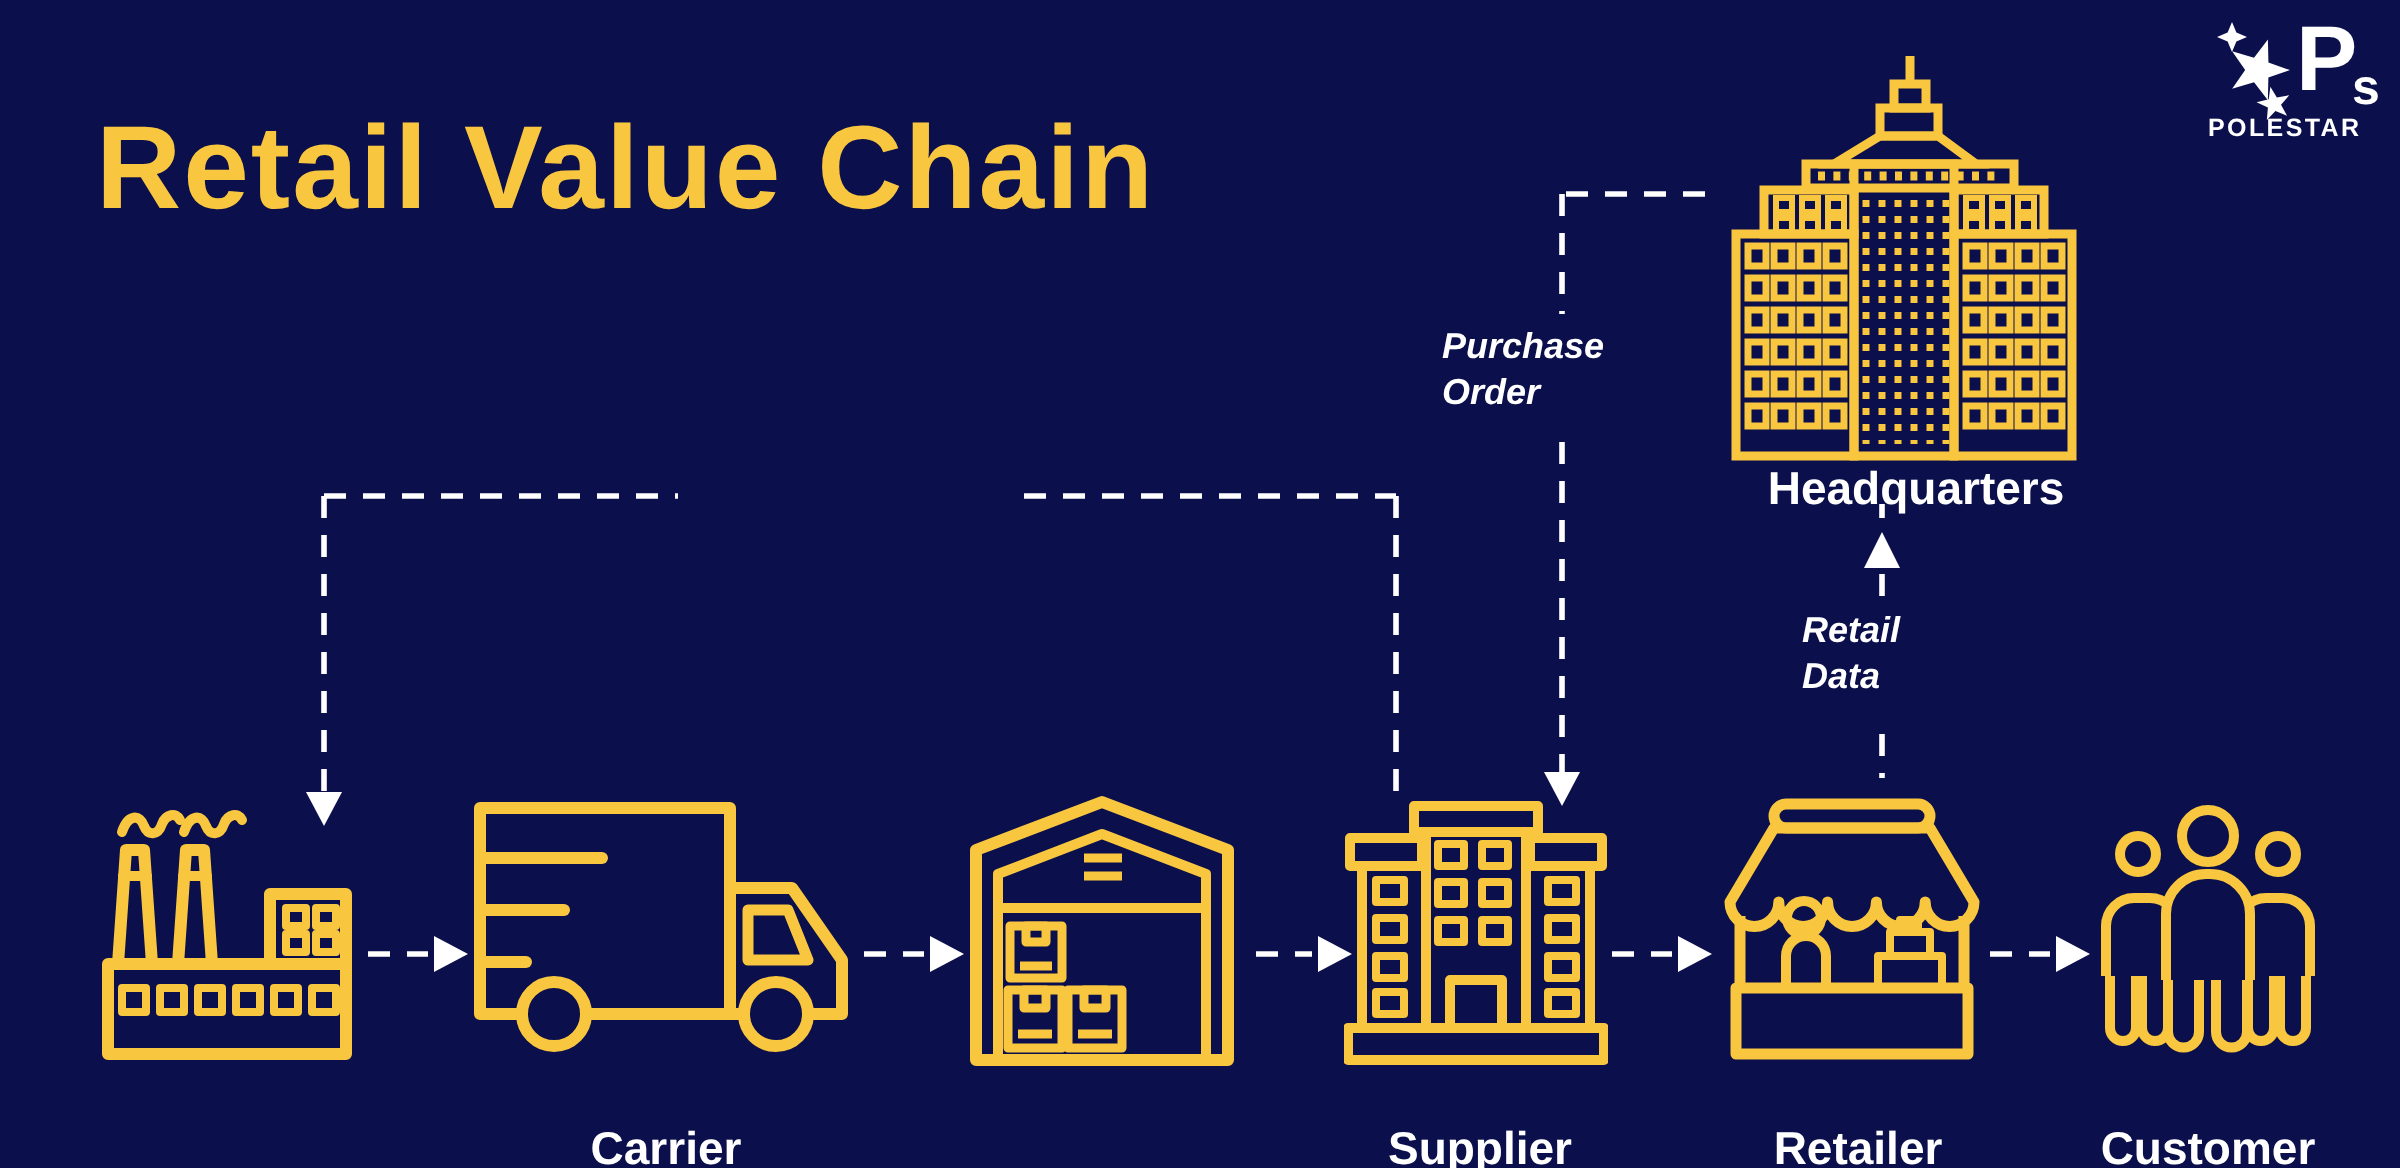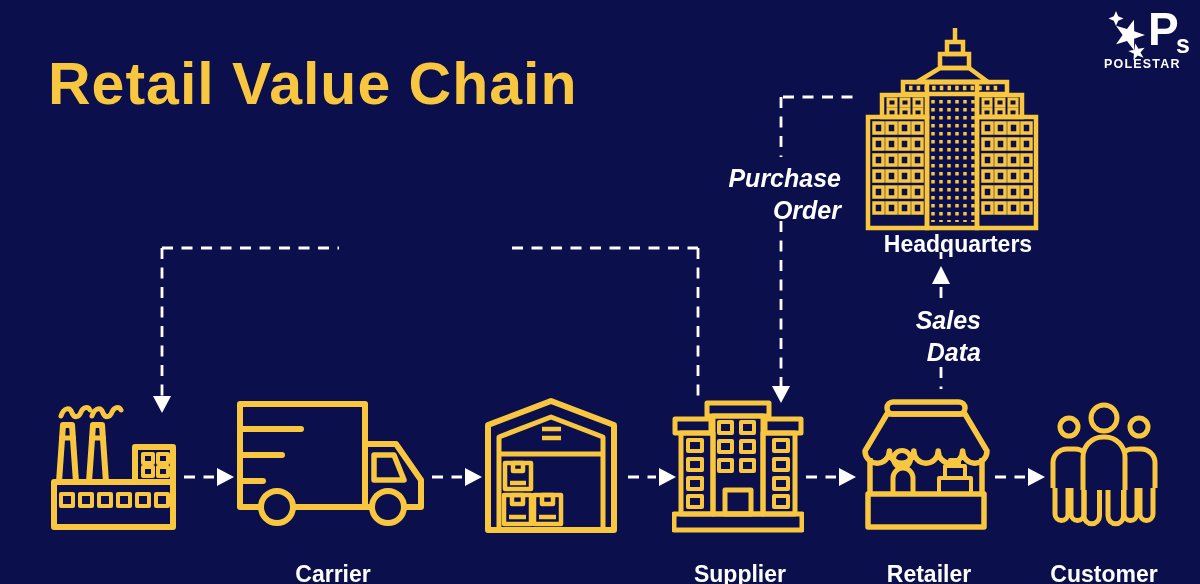--- a/index.html
+++ b/index.html
@@ -3,21 +3,21 @@
 <meta charset="utf-8">
 <style>
   html,body{margin:0;padding:0;background:#0B0F4B;}
   .canvas{position:relative;width:1200px;height:584px;background:#0B0F4B;overflow:hidden;
           font-family:"Liberation Sans",sans-serif;}
   .title{position:absolute;left:48px;top:50px;font-size:59px;font-weight:800;
          color:#F8C63F;letter-spacing:1px;white-space:nowrap;}
   .overlay{position:absolute;left:0;top:0;}
   .icon{position:absolute;}
   .flow-label{position:absolute;color:#FFFFFF;font-style:italic;font-weight:600;
-              font-size:25px;line-height:1.28;text-align:right;}
+              font-size:18px;line-height:1.28;text-align:left;}
   .chain-label{position:absolute;top:561px;width:160px;color:#FFFFFF;
                font-weight:600;font-size:23px;text-align:center;}
   .hq-label{position:absolute;left:858px;top:231px;width:200px;color:#FFFFFF;
             font-weight:600;font-size:23px;text-align:center;}
   .logo{position:absolute;left:1104px;top:8px;width:94px;height:68px;color:#FFFFFF;}
   .logo-star{position:absolute;left:2px;top:2px;}
   .logo-p{position:absolute;left:44px;top:-6px;font-size:46px;font-weight:800;}
   .logo-s{position:absolute;left:72px;top:22px;font-size:25px;font-weight:700;}
   .logo-name{position:absolute;left:0px;top:49px;width:94px;text-align:left;
              font-size:12.5px;font-weight:700;letter-spacing:1.2px;}
@@ -66,21 +66,21 @@
       <polygon points="932,284 950,284 941,266"></polygon>
       <polygon points="217,468 217,486 234,477"></polygon>
       <polygon points="465,468 465,486 482,477"></polygon>
       <polygon points="659,468 659,486 676,477"></polygon>
       <polygon points="839,468 839,486 856,477"></polygon>
       <polygon points="1028,468 1028,486 1045,477"></polygon>
     </g>
   </svg>
 
   <div class="flow-label" style="left:721px;top:162px;width:120px;">Purchase Order</div>
-  <div class="flow-label" style="left:901px;top:304px;width:80px;">Sales Data</div>
+  <div class="flow-label" style="left:901px;top:304px;width:80px;">Retail Data</div>
 
   <svg class="icon" style="left:864px;top:26px;" width="176" height="206" viewBox="0 0 176 206">
     <defs>
       <rect id="hw" width="9" height="10"></rect>
       <rect id="hsw" width="8" height="7"></rect>
     </defs>
     <g stroke="#F8C63F" fill="none">
       <g stroke-width="4.5">
         <path d="M91,2 V16"></path>
         <rect x="83" y="16" width="16" height="12"></rect>

